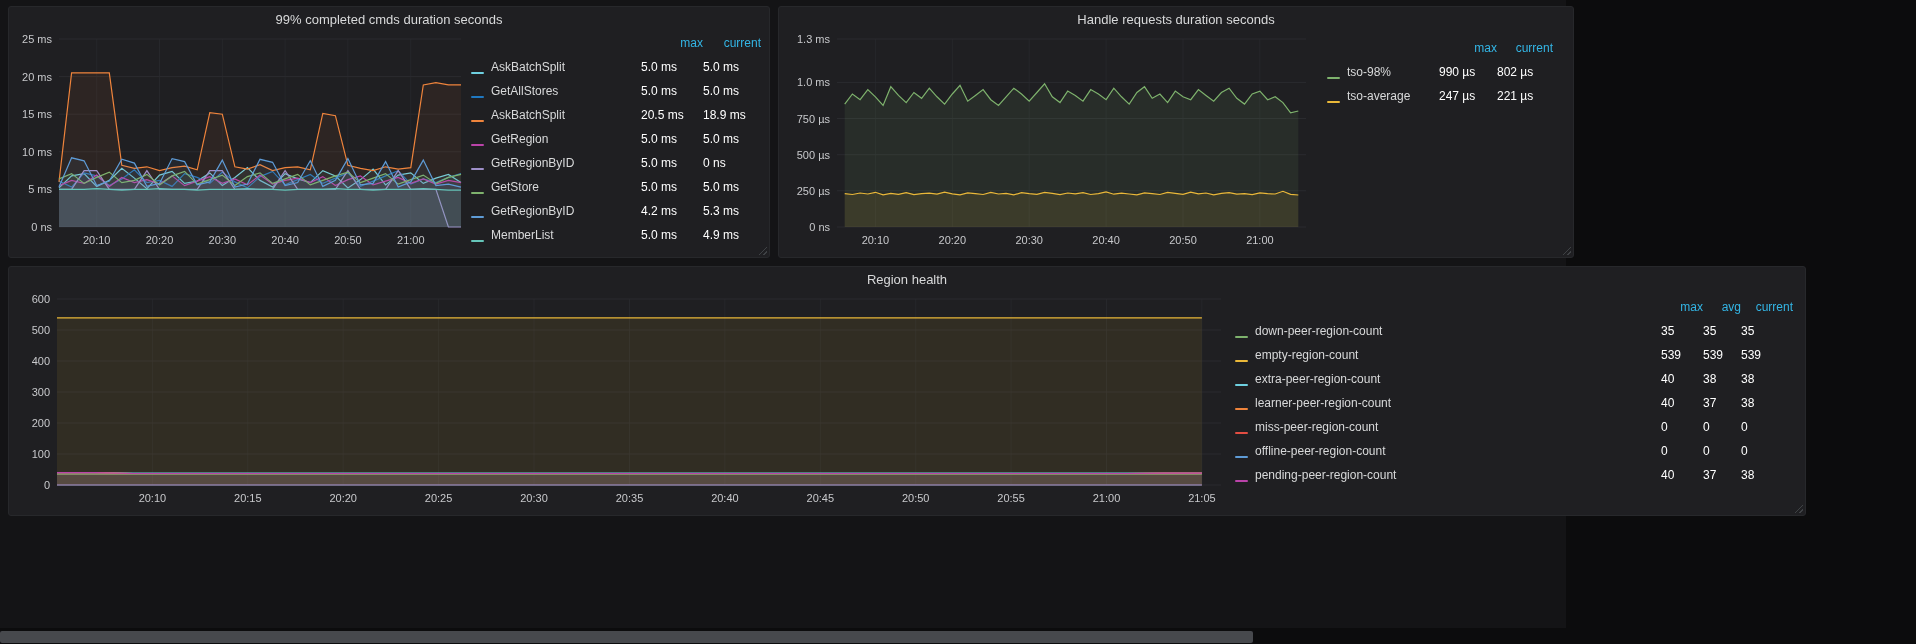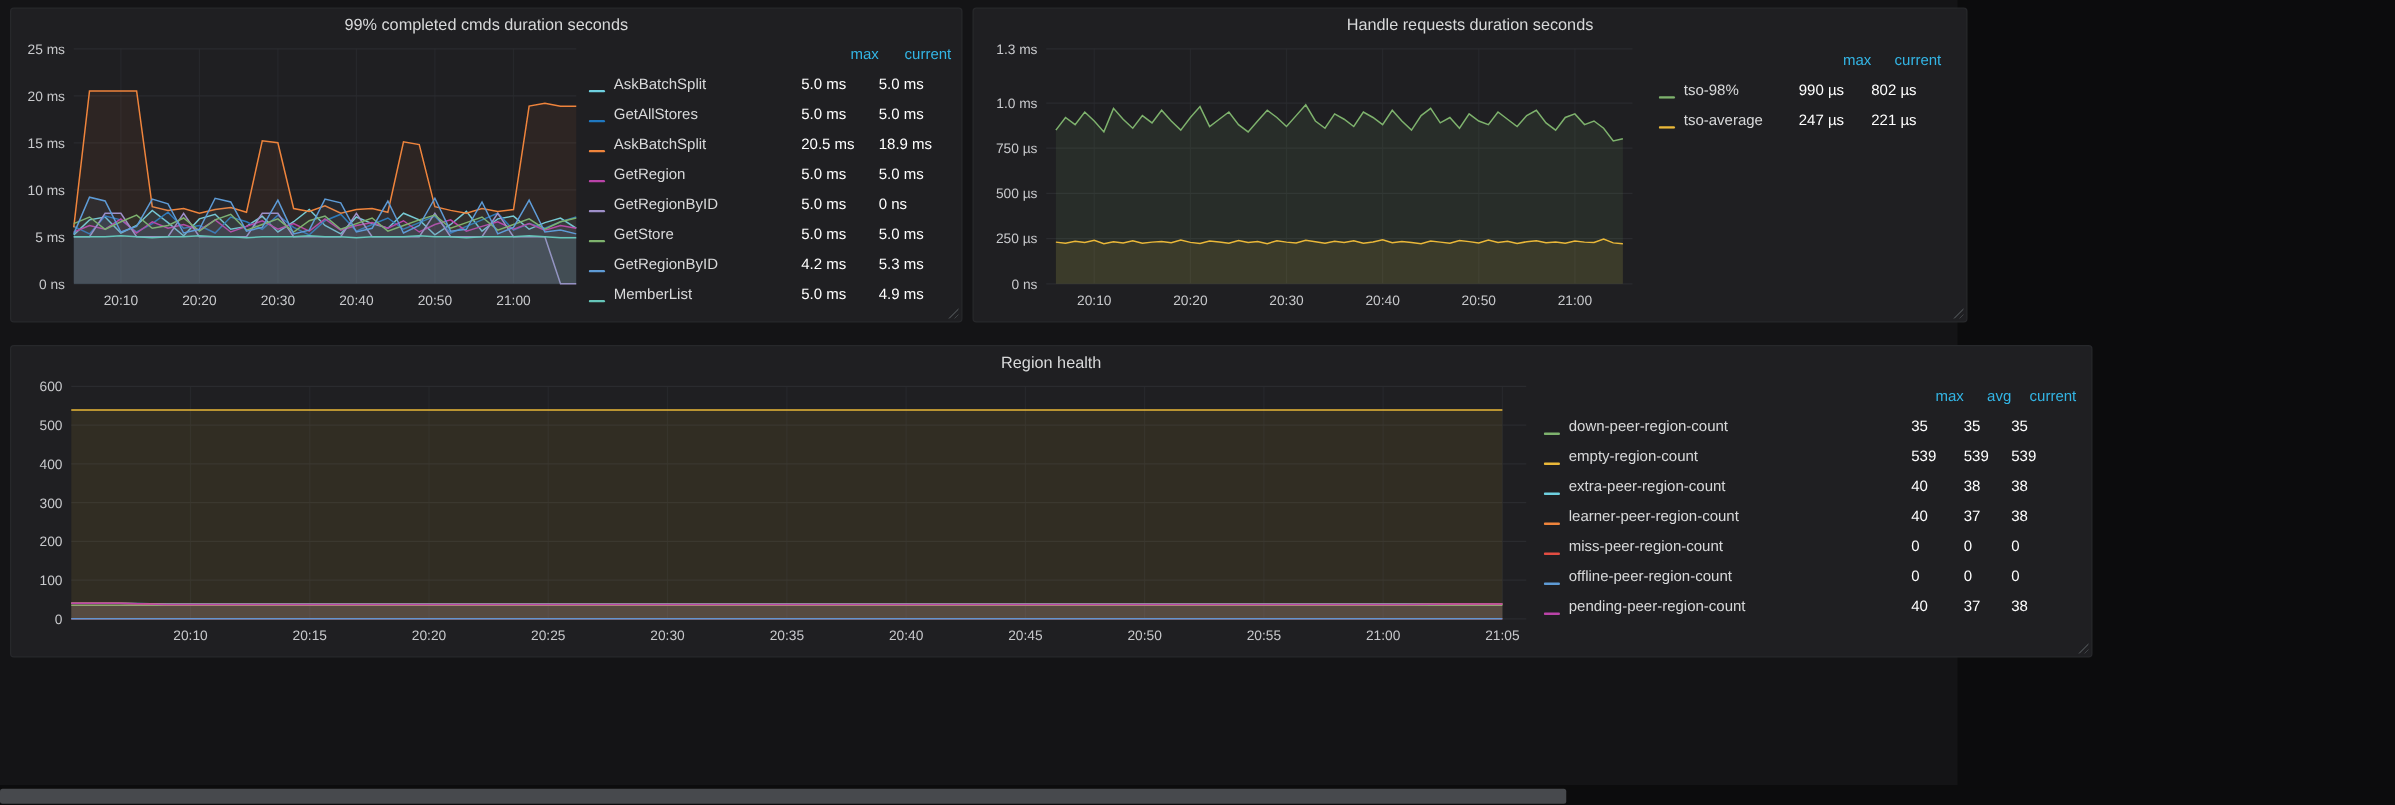--- a/index.html
+++ b/index.html
@@ -191,21 +191,21 @@
         <span class="lg-name">
           <i class="dash" style="background: rgb(234, 184, 57);"></i>
           <span>tso-average</span>
         </span>
         <span class="lg-v">247 µs</span>
         <span class="lg-v">221 µs</span>
       </div>
     <div class="resize-handle"></div>
   </section>
 
-  <section class="panel" style="left:8px;top:276px;width:1666px;height:250px">
+  <section class="panel" style="left:8px;top:266px;width:1798px;height:250px">
     <div class="panel-title">Region health</div>
     <svg class="chart" width="1218" height="222" style="left:2px;top:24px">
         <line x1="141.4" x2="141.4" y1="8" y2="194" stroke="#26272b"></line>
         <text x="141.4" y="211" text-anchor="middle" fill="#c8c9cc" font-size="11">20:10</text>
         <line x1="236.8" x2="236.8" y1="8" y2="194" stroke="#26272b"></line>
         <text x="236.8" y="211" text-anchor="middle" fill="#c8c9cc" font-size="11">20:15</text>
         <line x1="332.2" x2="332.2" y1="8" y2="194" stroke="#26272b"></line>
         <text x="332.2" y="211" text-anchor="middle" fill="#c8c9cc" font-size="11">20:20</text>
         <line x1="427.6" x2="427.6" y1="8" y2="194" stroke="#26272b"></line>
         <text x="427.6" y="211" text-anchor="middle" fill="#c8c9cc" font-size="11">20:25</text>

